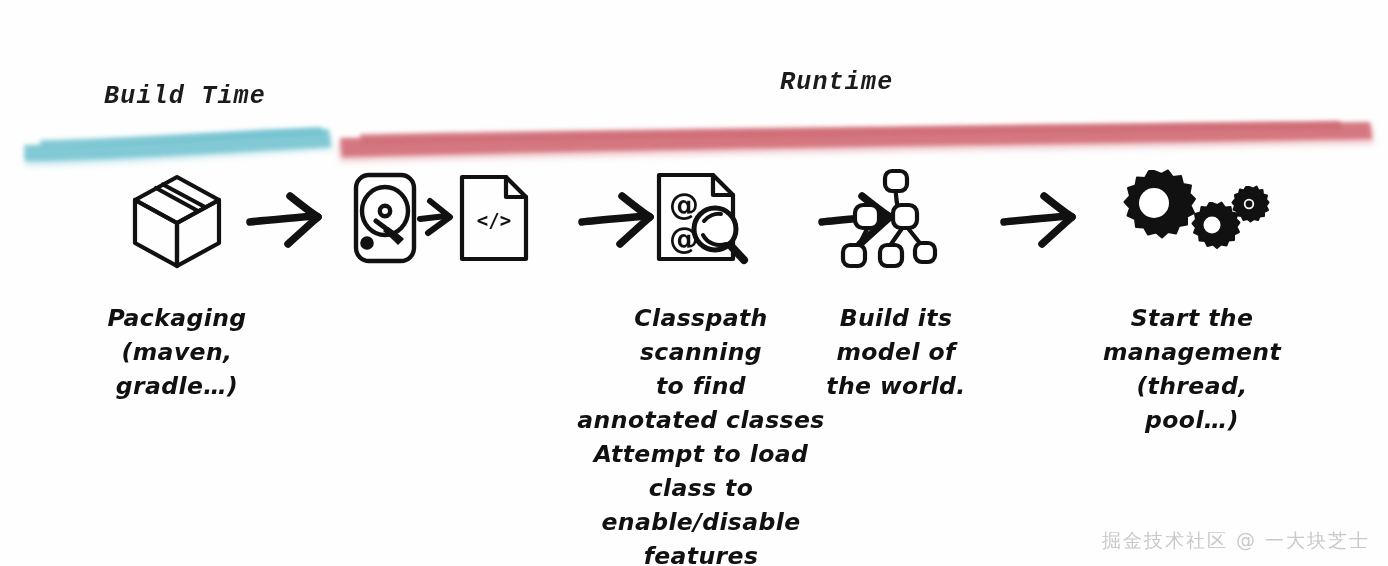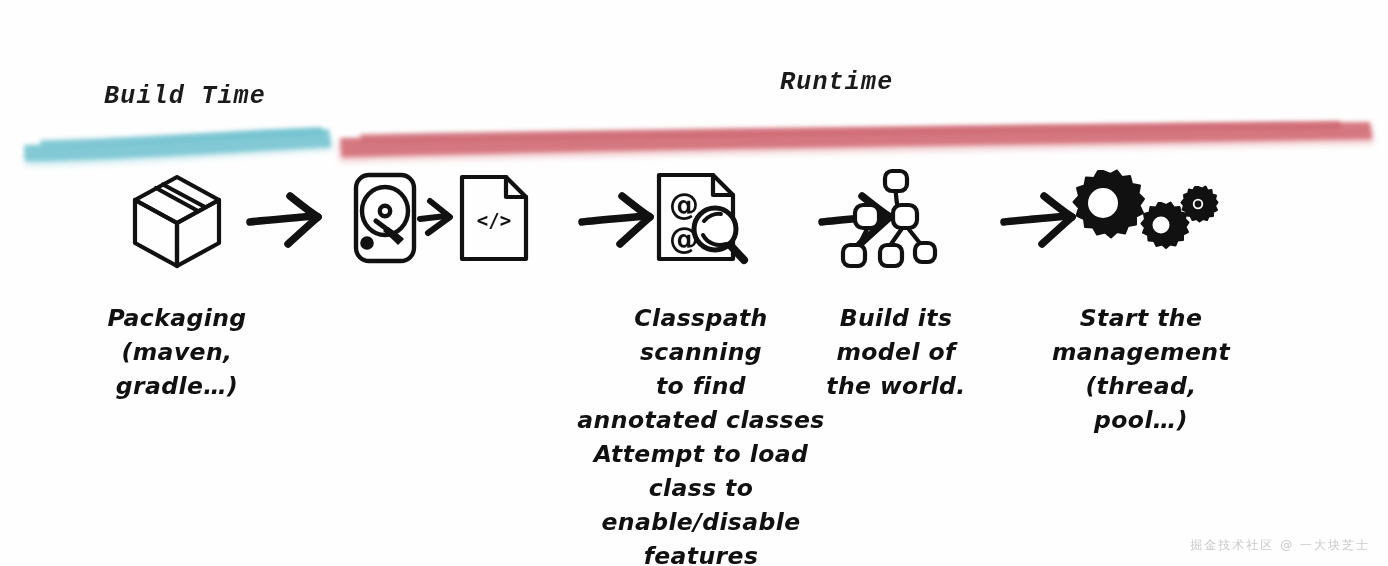--- a/index.html
+++ b/index.html
@@ -58,39 +58,39 @@
     line-height: 34px;
     color: #111111;
     letter-spacing: 0.4px;
     white-space: pre-line;
   }
 
   #col-0 { left: 92px;   width: 170px; }
   #col-1 { left: 330px;  width: 228px; }
   #col-2 { left: 572px;  width: 258px; }
   #col-3 { left: 820px;  width: 152px; }
-  #col-4 { left: 1041px; width: 200px; }
+  #col-4 { left: 1092px; width: 200px; }
 
   
   .arrow {
     position: absolute;
     top: 188px;
   }
   #arrow-0 { left: 246px; }
   #arrow-1 { left: 578px; }
   #arrow-2 { left: 818px; }
   #arrow-3 { left: 1000px; }
 
   
   #watermark {
     position: absolute;
     right: 18px;
     bottom: 12px;
     font-family: "DejaVu Sans", sans-serif;
-    font-size: 12px;
+    font-size: 19px;
     letter-spacing: 2px;
     color: #c9c9c9;
     text-shadow: 0 1px 0 #ffffff;
     white-space: nowrap;
     text-align: center;
   }
 </style>
 </head>
 <body style="background: rgb(254, 254, 254);">
 

